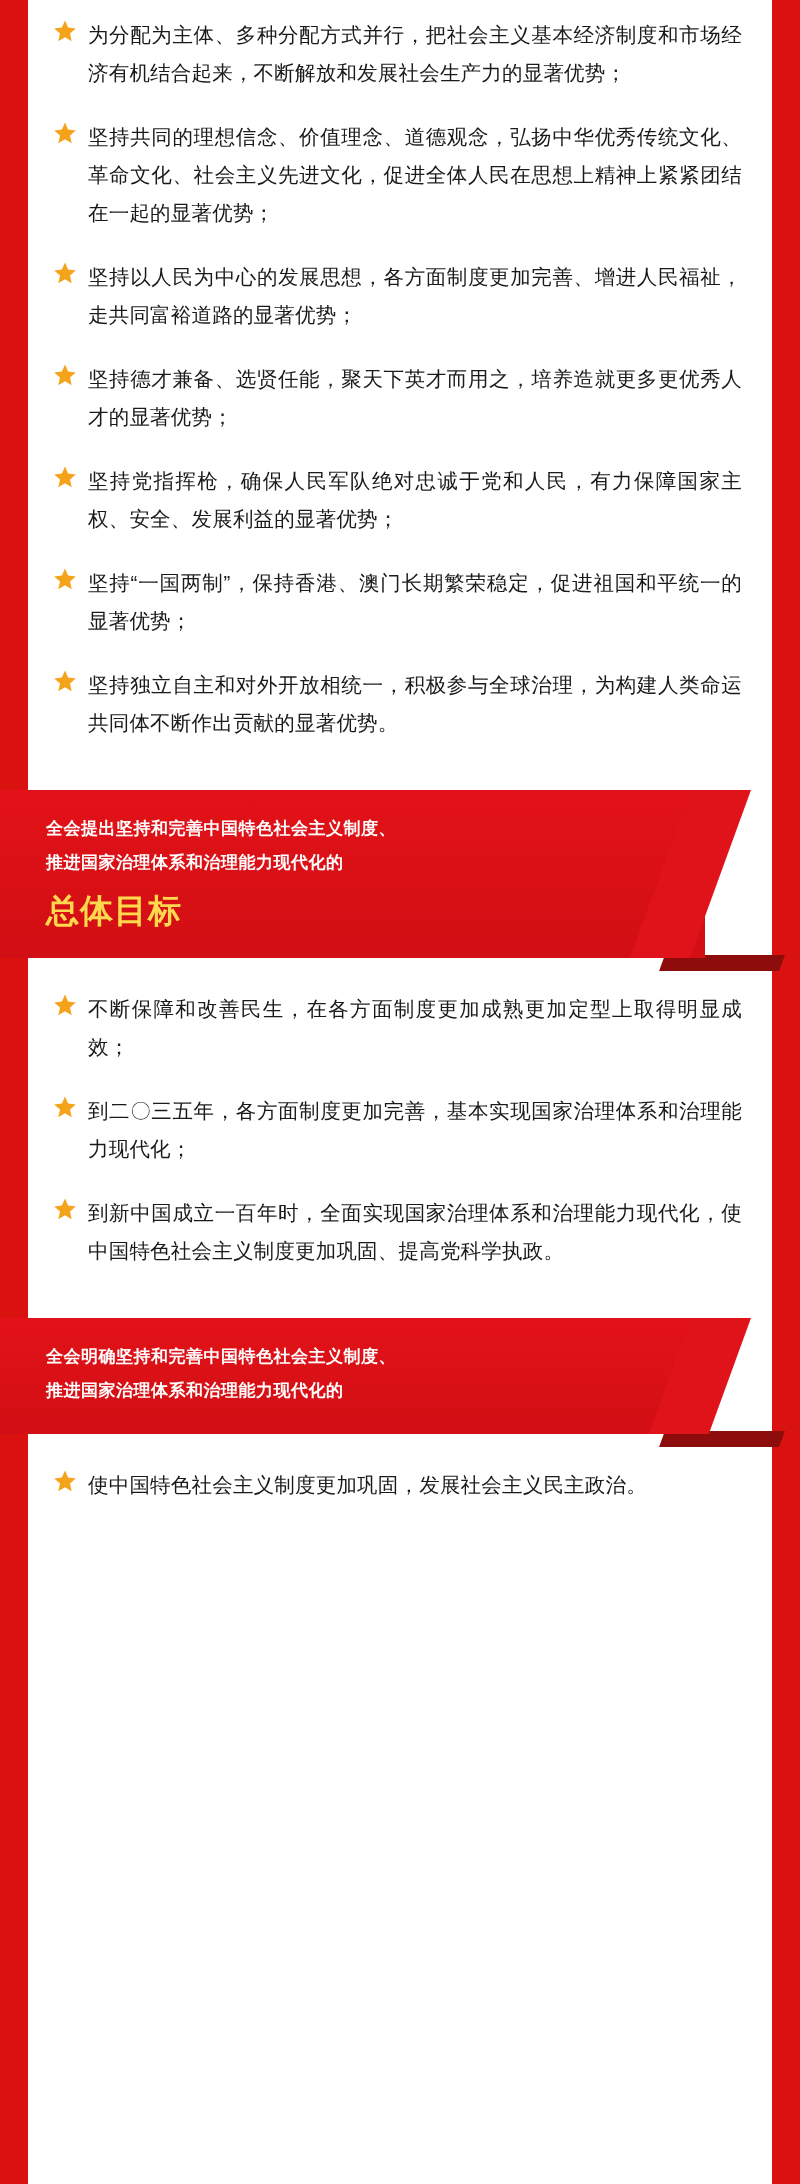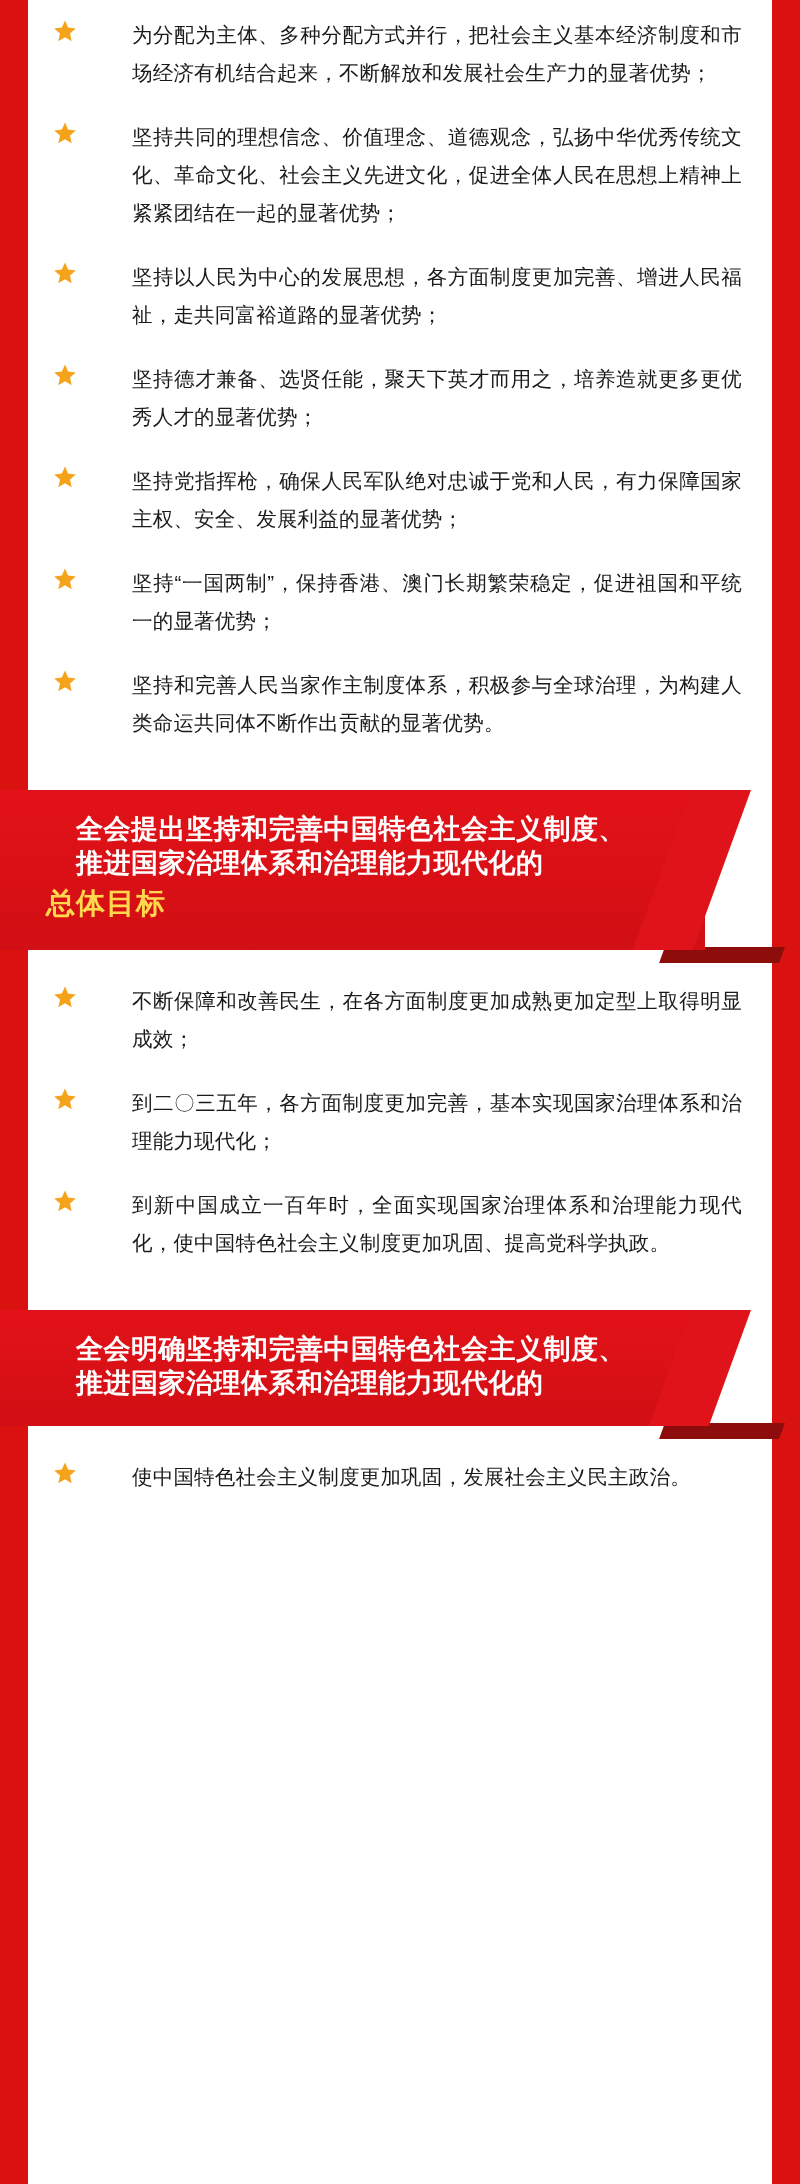--- a/index.html
+++ b/index.html
@@ -62,21 +62,20 @@
   .star svg { display: block; margin: 0 auto; }
 
   .btext {
     flex: 1 1 auto;
     font-size: 20.5px;
     line-height: 38px;
     color: #1a1a1a;
     letter-spacing: 0.2px;
     text-align: justify;
     font-family: "Liberation Sans", "DejaVu Sans", sans-serif;
-    margin-left: 44px;
   }
 
   
   .banner-wrap {
     position: relative;
     z-index: 3;
     margin: 24px 0 0 0;
     width: 800px;
     margin-left: -28px;
   }
@@ -107,34 +106,33 @@
     bottom: -13px;
     width: 120px;
     height: 16px;
     background: #8d0c0c;
     transform: skewX(-20deg);
     z-index: -1;
   }
   .banner-line {
     position: relative;
     z-index: 2;
-    font-size: 27px;
+    font-size: 17px;
     font-weight: bold;
     line-height: 34px;
     letter-spacing: 0.5px;
-    margin-left: 30px;
   }
   .banner-highlight {
     position: relative;
     z-index: 2;
-    font-size: 29px;
+    font-size: 33px;
     font-weight: bold;
     line-height: 42px;
     color: #ffd84d;
-    margin-top: 2px;
+    margin-top: 10px;
     letter-spacing: 1px;
   }
 
   .gap-white {
     height: 22px;
     background: #ffffff;
   }
   .top-clip {
     height: 6px;
     background: #ffffff;
@@ -198,21 +196,21 @@
             </svg>
         </span>
         <span class="btext">坚持“一国两制”，保持香港、澳门长期繁荣稳定，促进祖国和平统一的显著优势；</span>
       </div>
       <div class="bullet-item">
         <span class="star">
           <svg width="24" height="24" viewBox="0 0 24 24">
               <polygon points="12,1.5 15.1,8.6 22.8,9.4 17,14.6 18.7,22.2 12,18.3 5.3,22.2 7,14.6 1.2,9.4 8.9,8.6" fill="#f5a31a"></polygon>
             </svg>
         </span>
-        <span class="btext">坚持和完善人民当家作主制度体系，积极参与全球治理，为构建人类命运共同体不断作出贡献的显著优势。</span>
+        <span class="btext">坚持独立自主和对外开放相统一，积极参与全球治理，为构建人类命运共同体不断作出贡献的显著优势。</span>
       </div>
     </div>
 
     <div class="banner-wrap">
       <div class="banner-shadow"></div>
       <div class="banner">
         <div class="banner-line">全会提出坚持和完善中国特色社会主义制度、</div>
         <div class="banner-line">推进国家治理体系和治理能力现代化的</div>
         <div class="banner-highlight">总体目标</div>
       </div>

